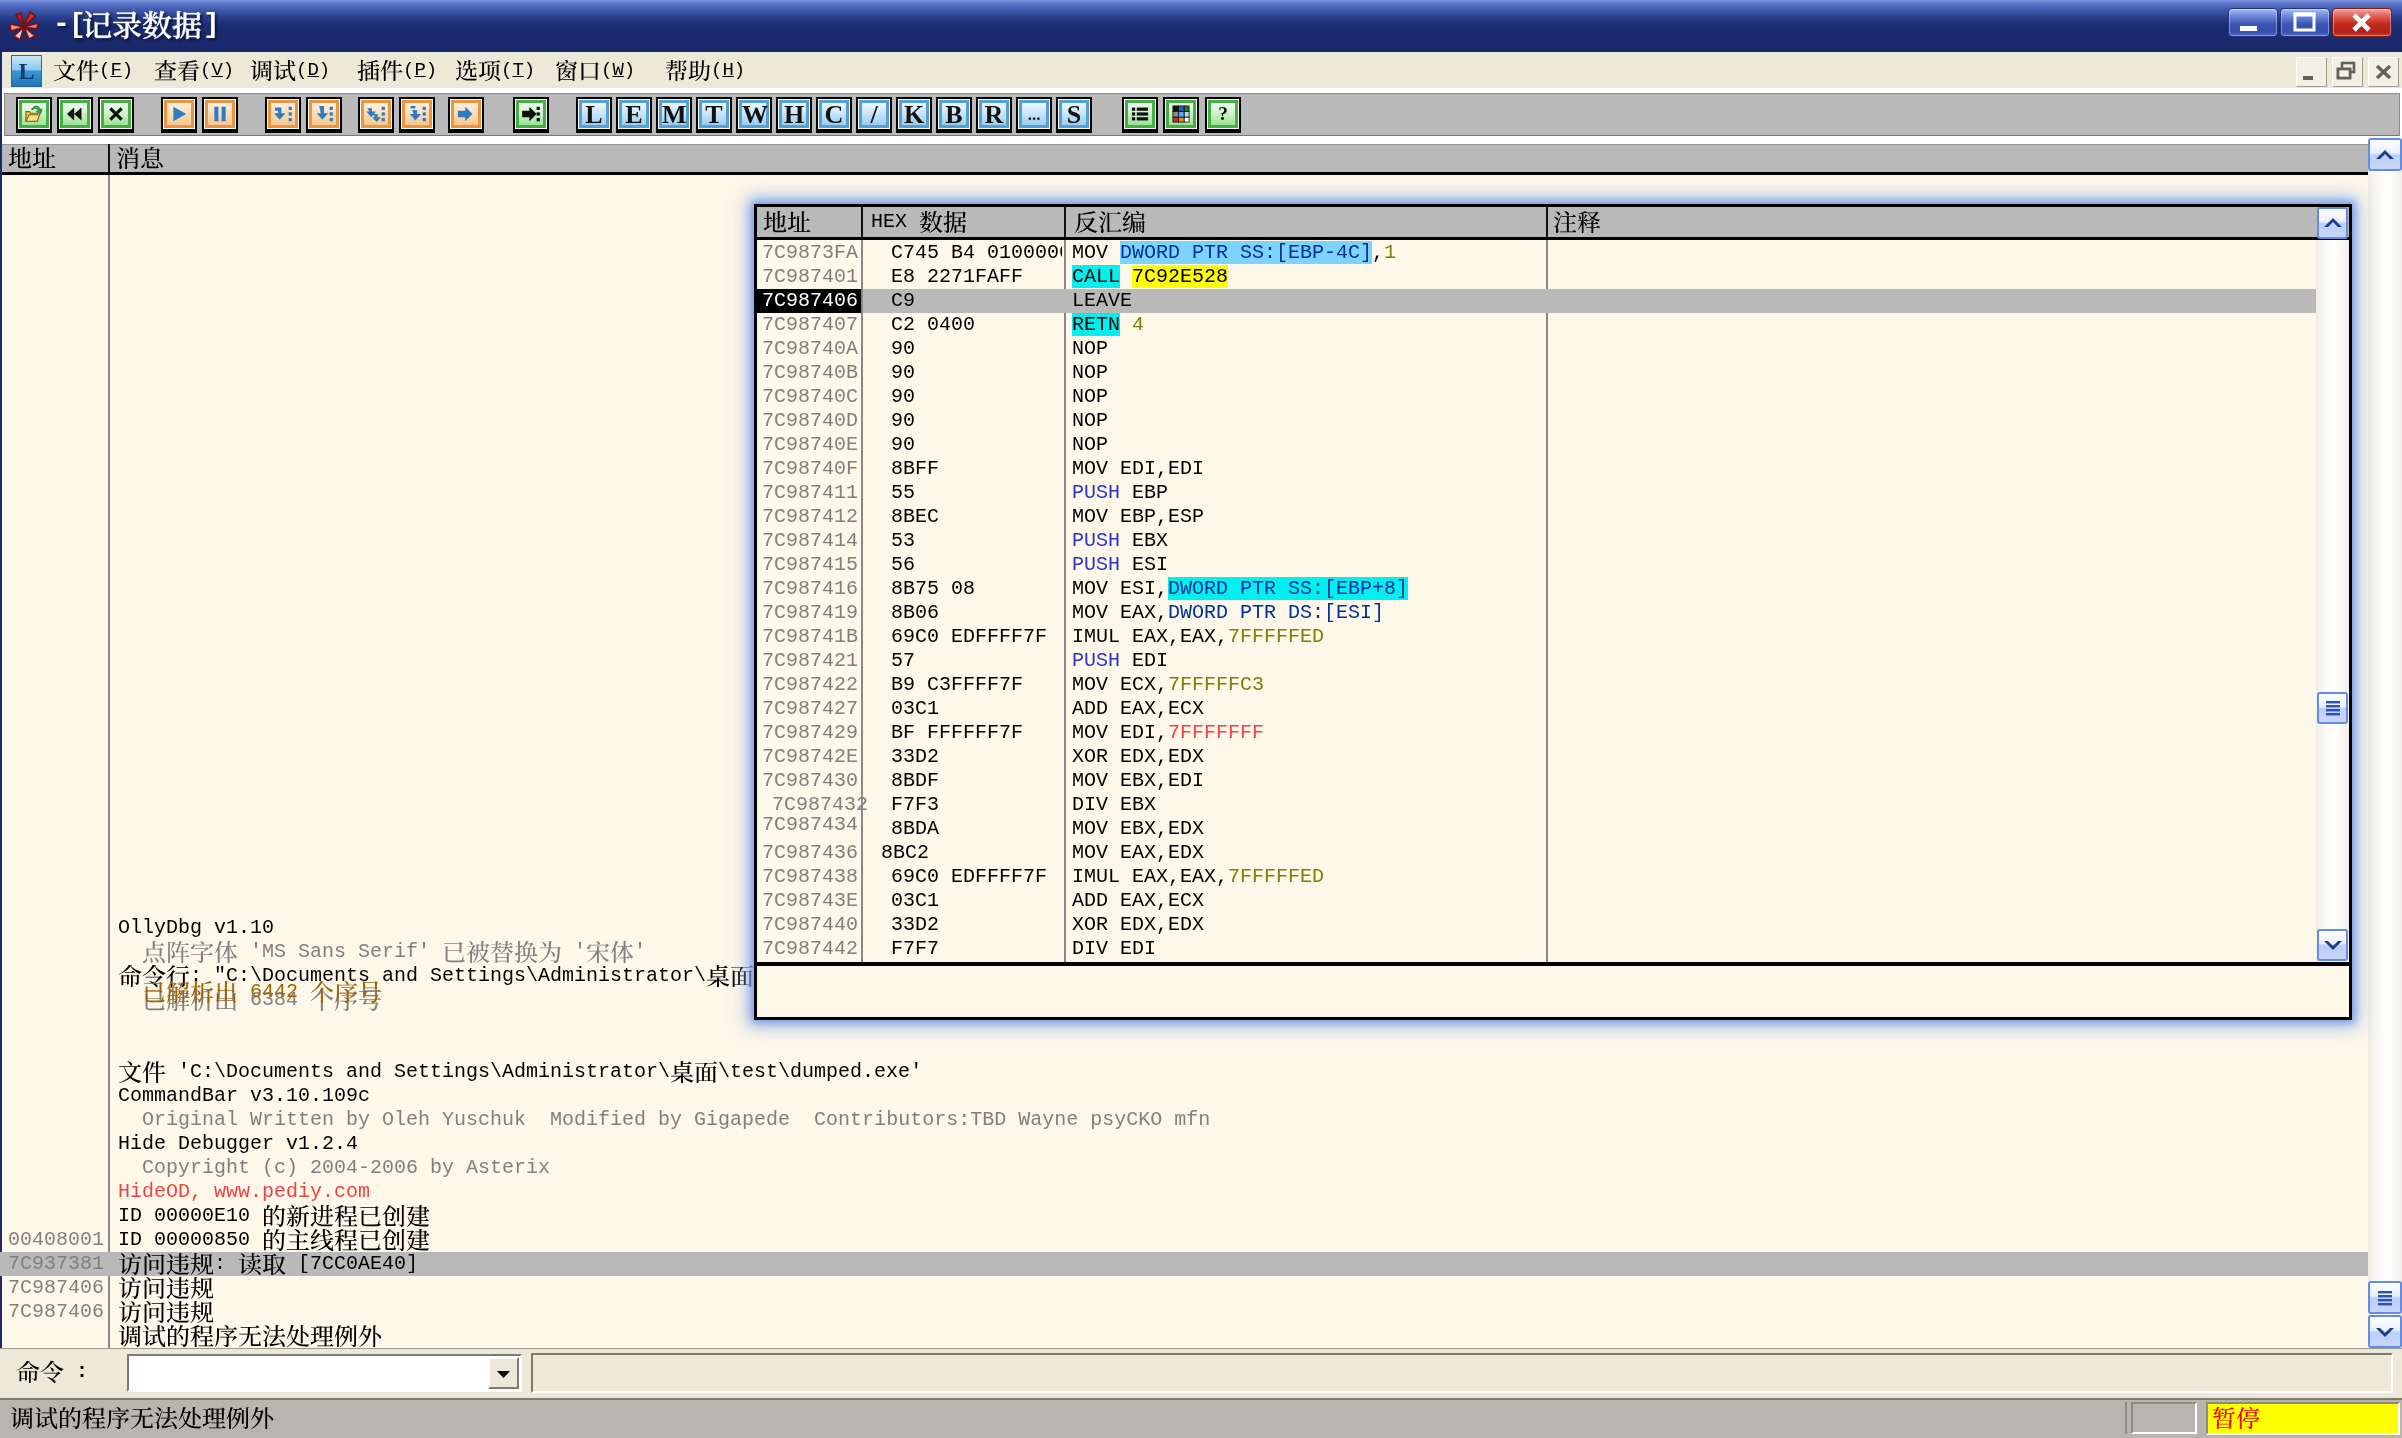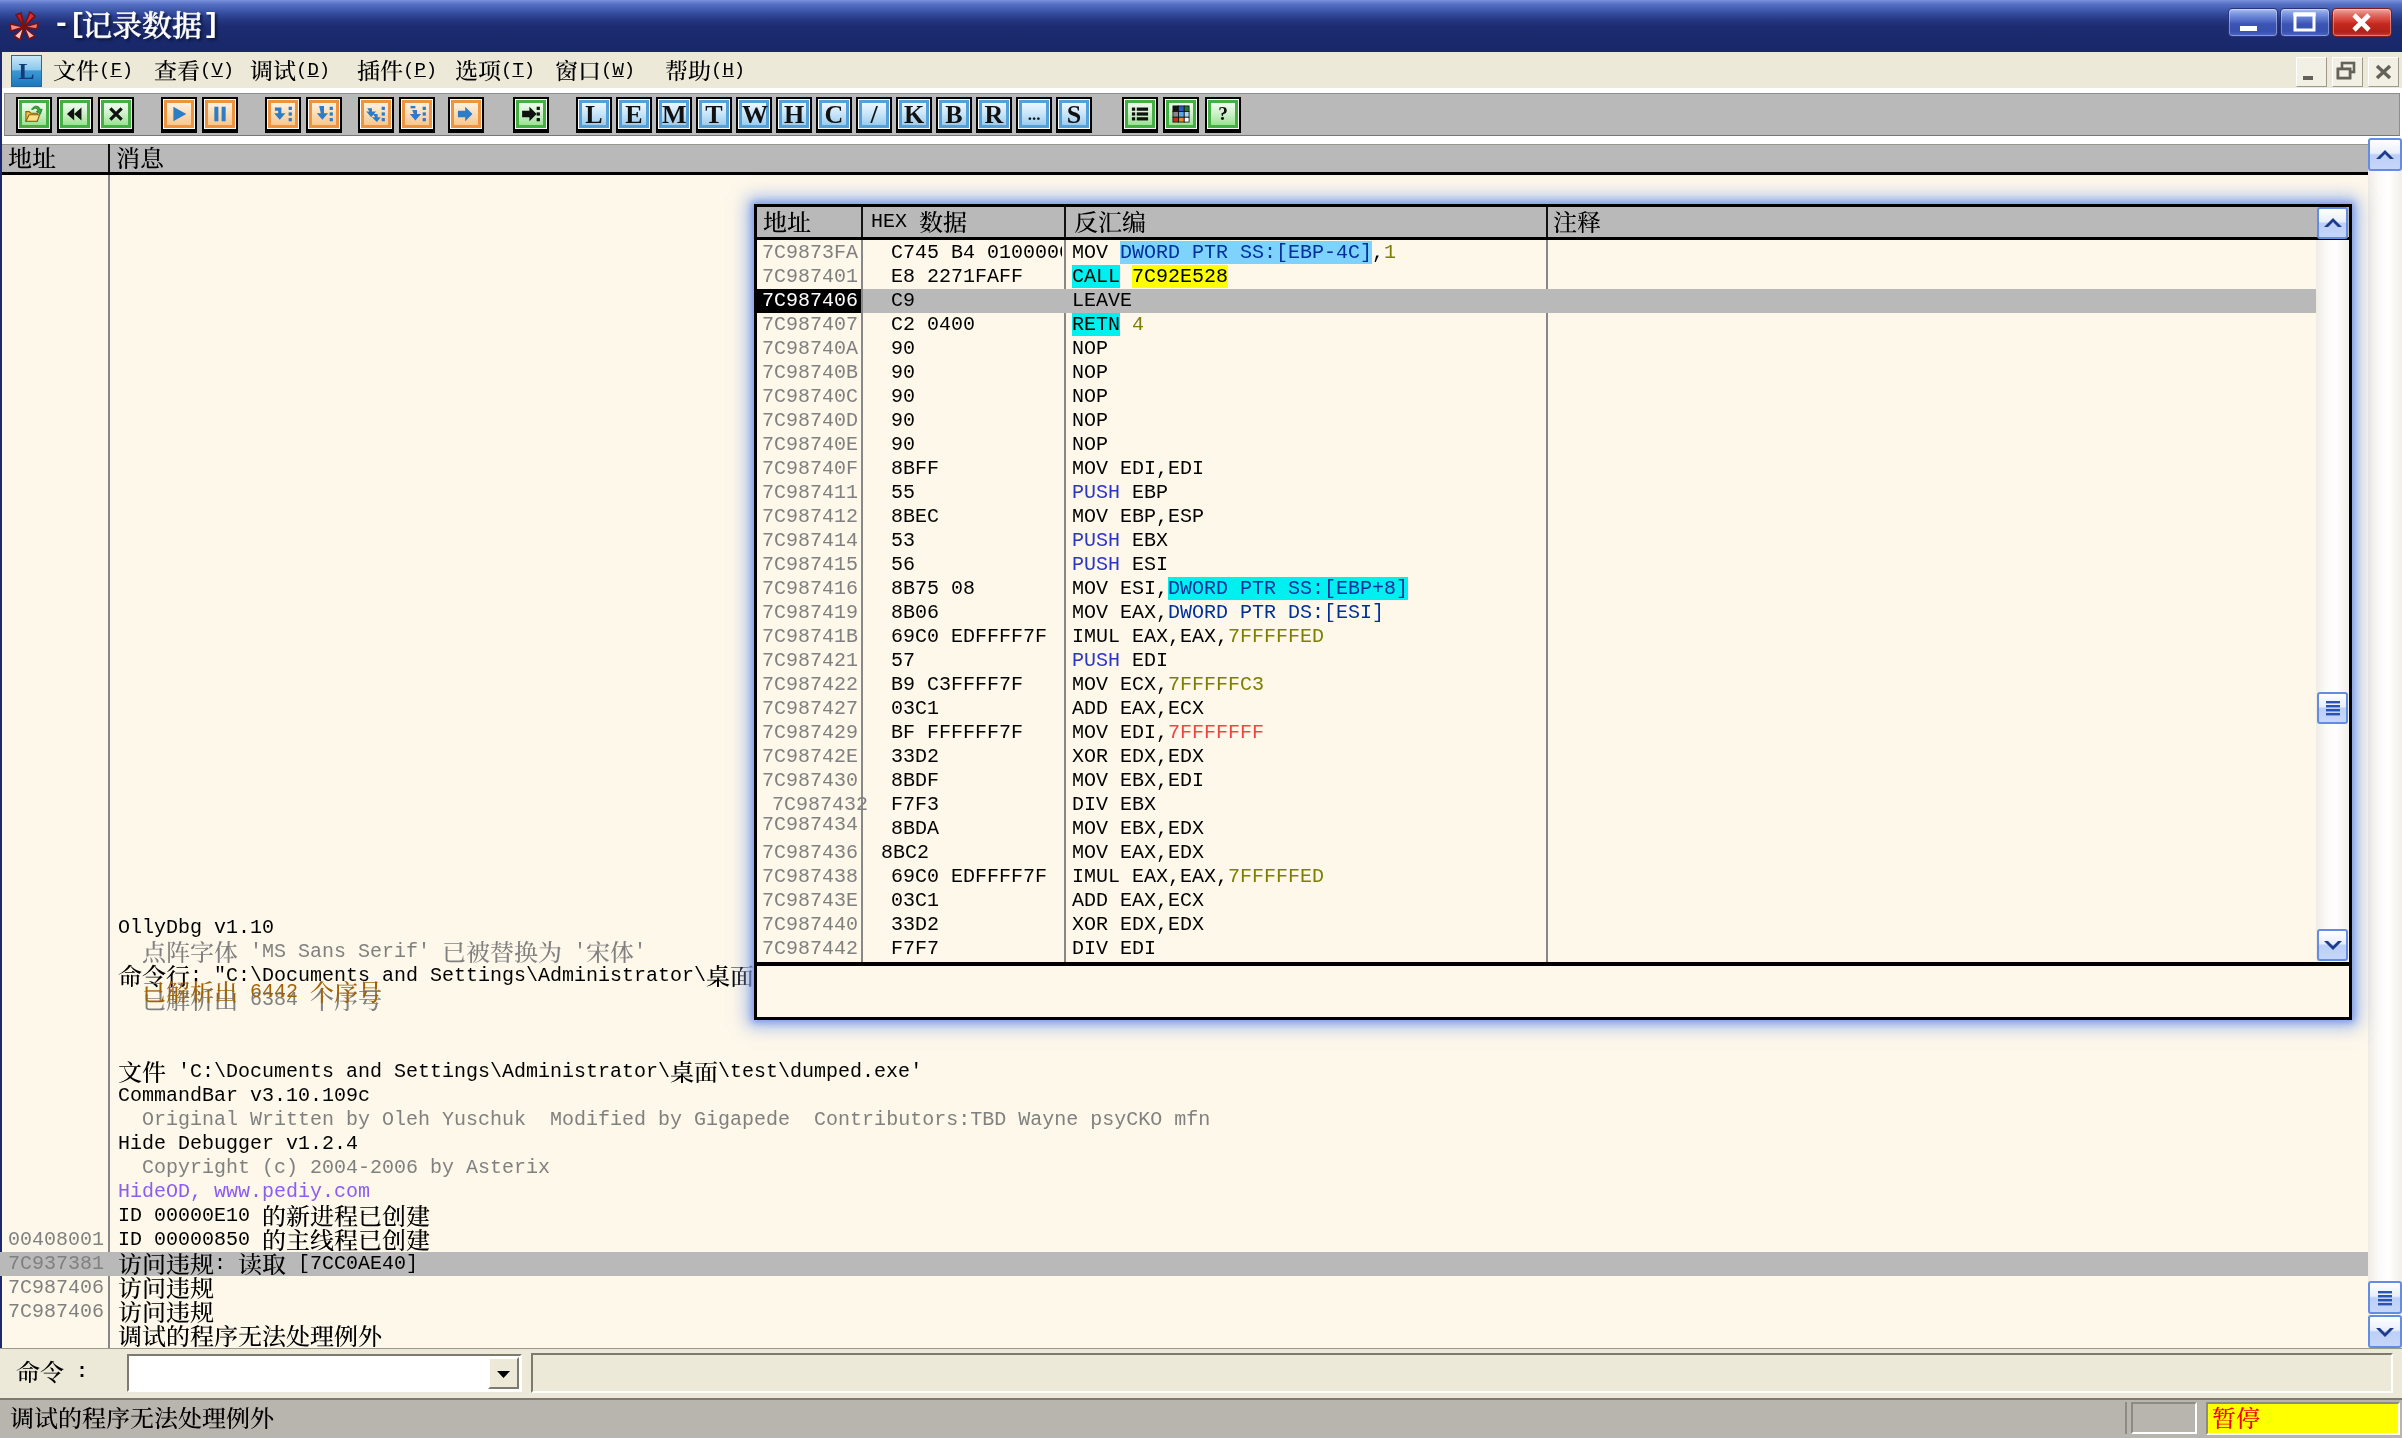--- a/index.html
+++ b/index.html
@@ -486,21 +486,21 @@
       <use href="#u4EF6"></use>
     </svg> 'C:\Documents and Settings\Administrator\<svg width="24" height="24" viewBox="0 0 24 24">
       <use href="#u684C"></use>
     </svg><svg width="24" height="24" viewBox="0 0 24 24">
       <use href="#u9762"></use>
     </svg>\test\dumped.exe'</div>
 <div class="t" style="left:118px;top:1084px;color:#000">CommandBar v3.10.109c</div>
 <div class="t" style="left:118px;top:1108px;color:#808080">  Original Written by Oleh Yuschuk  Modified by Gigapede  Contributors:TBD Wayne psyCKO mfn</div>
 <div class="t" style="left:118px;top:1132px;color:#000">Hide Debugger v1.2.4</div>
 <div class="t" style="left:118px;top:1156px;color:#808080">  Copyright (c) 2004-2006 by Asterix</div>
-<div class="t" style="left:118px;top:1180px;color:#8b5cf6">HideOD, www.pediy.com</div>
+<div class="t" style="left:118px;top:1180px;color:#ef4444">HideOD, www.pediy.com</div>
 <div class="t" style="left:118px;top:1204px;color:#000">ID 00000E10 <svg width="24" height="24" viewBox="0 0 24 24">
       <use href="#u7684"></use>
     </svg><svg width="24" height="24" viewBox="0 0 24 24">
       <use href="#u65B0"></use>
     </svg><svg width="24" height="24" viewBox="0 0 24 24">
       <use href="#u8FDB"></use>
     </svg><svg width="24" height="24" viewBox="0 0 24 24">
       <use href="#u7A0B"></use>
     </svg><svg width="24" height="24" viewBox="0 0 24 24">
       <use href="#u5DF2"></use>

